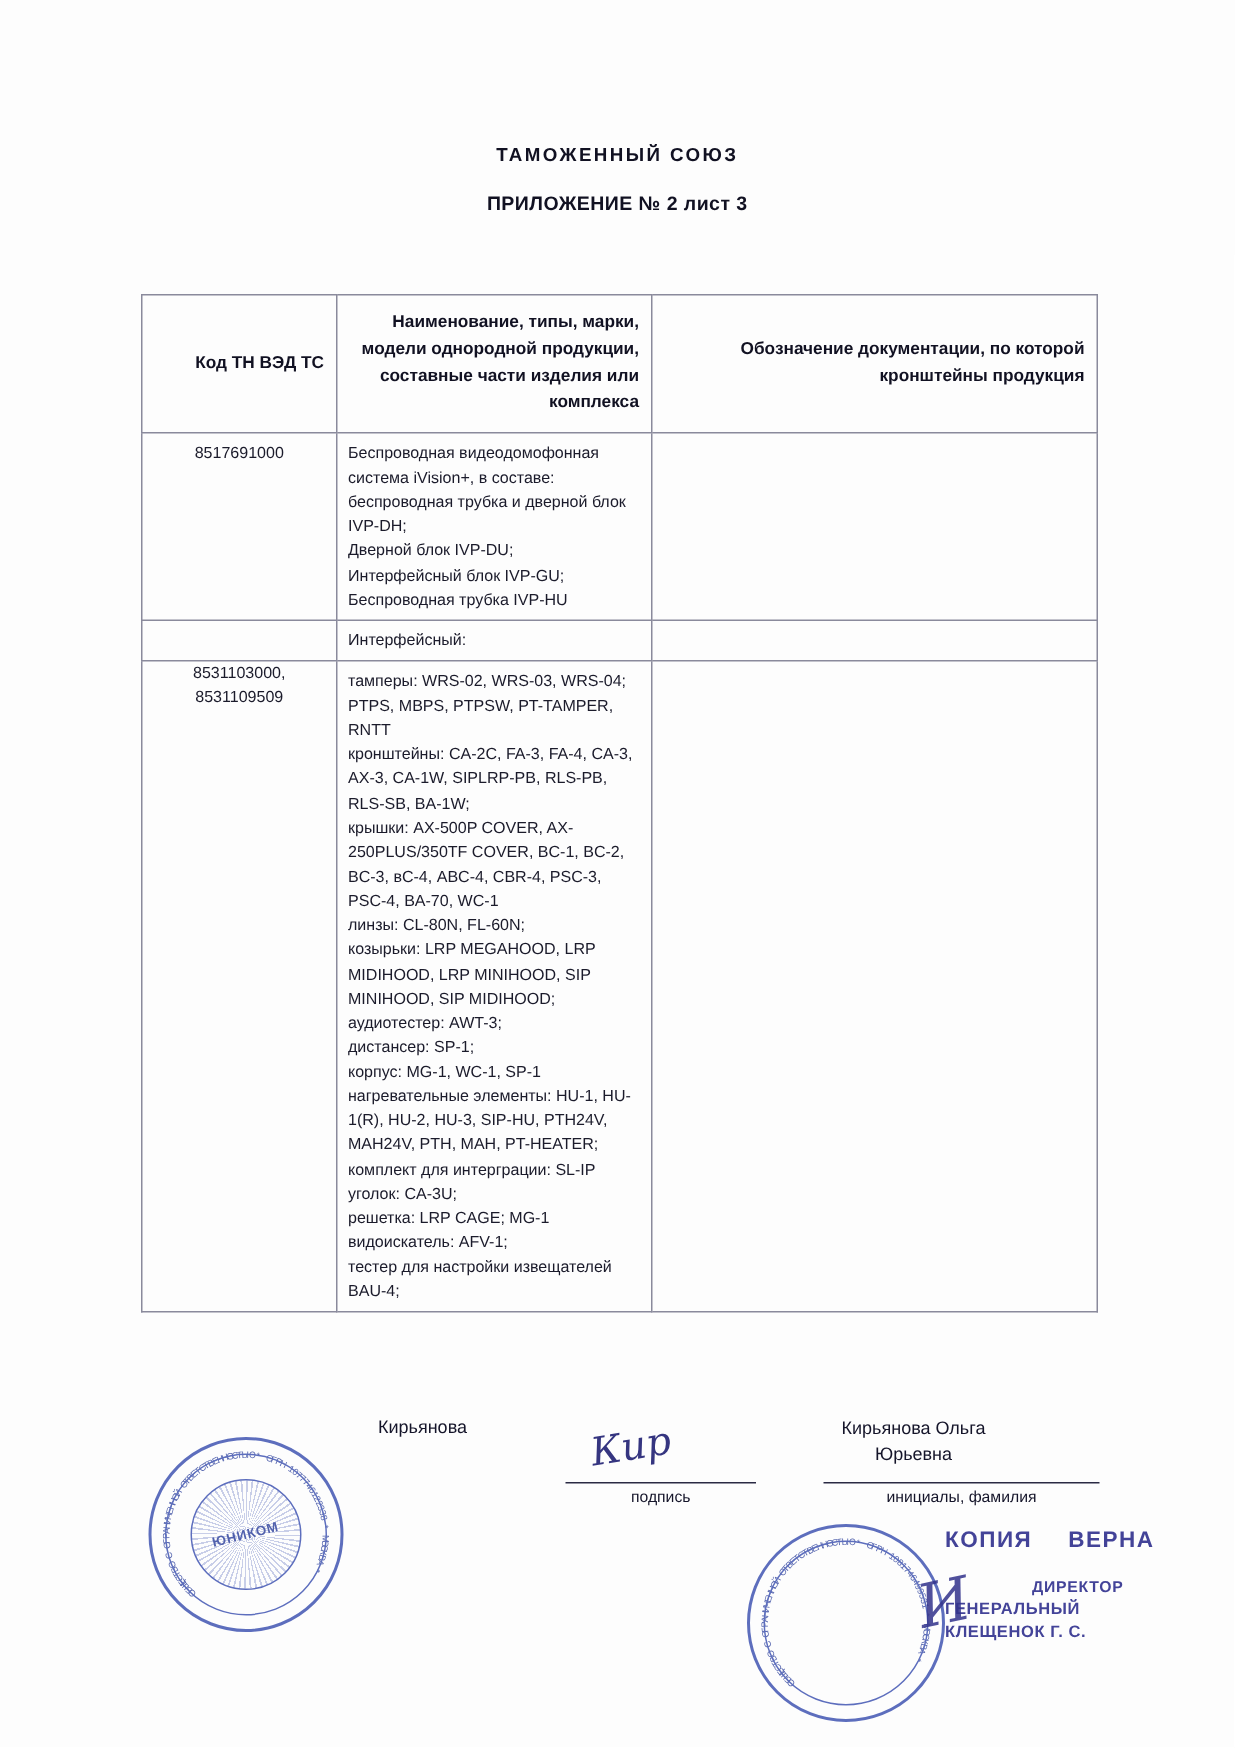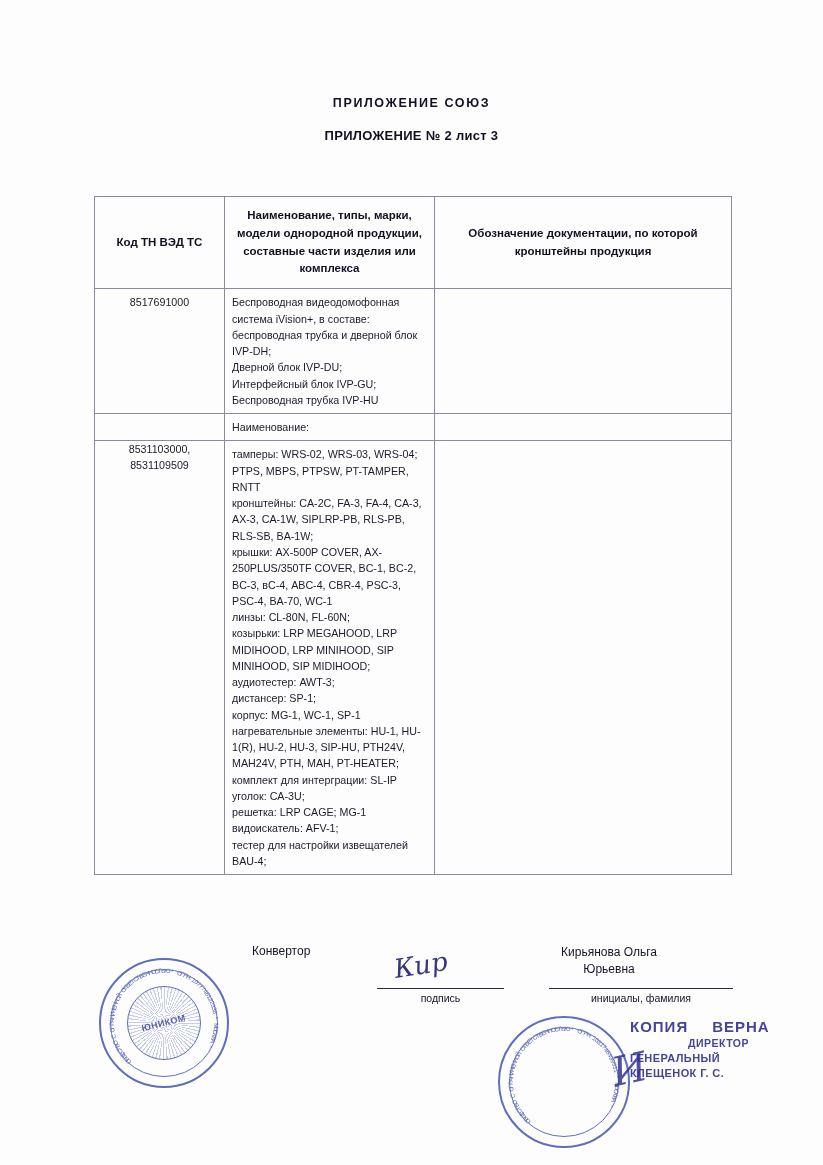--- a/index.html
+++ b/index.html
@@ -49,21 +49,21 @@
   .tbl td, .tbl th {
     border: 1px solid #8a8a9c;
     vertical-align: top;
     padding: 5px 7px;
   }
   .col-code { width: 130px; }
   .col-name { width: 210px; }
   .col-doc  { width: 297px; }
 
   .tbl thead th {
-    text-align: center;
+    text-align: right;
     vertical-align: middle;
     font-size: 11.5px;
     font-weight: bold;
     line-height: 1.55;
     padding: 10px 8px;
     color: #111122;
   }
   .cell-text {
     font-size: 10.7px;
     line-height: 1.52;
@@ -236,21 +236,21 @@
     display: flex;
     gap: 24px;
     font-size: 15px;
     letter-spacing: 1px;
     padding-left: 30px;
   }
   .copy-row2 {
     font-size: 10.5px;
     letter-spacing: .5px;
     padding-left: 88px;
-    margin-top: 2px;
+    margin-top: 17px;
   }
   .copy-row3 {
     font-size: 11px;
     letter-spacing: .4px;
     margin-top: 3px;
   }
   .scribble {
     position: absolute;
     left: 612px;
     top: 1046px;
@@ -261,21 +261,21 @@
     transform: rotate(-12deg);
     opacity: .85;
   }
 </style>
 </head>
 <body>
 
 <div class="page">
 
   <div class="header">
-    <div class="hdr-line hdr-1">ПРИЛОЖЕНИЕ СОЮЗ</div>
+    <div class="hdr-line hdr-1">ТАМОЖЕННЫЙ СОЮЗ</div>
     <div class="hdr-line hdr-2">ПРИЛОЖЕНИЕ № 2 лист 3</div>
   </div>
 
   <table class="tbl">
     <colgroup>
       <col class="col-code">
         <col class="col-name">
         <col class="col-doc">
     </colgroup>
     <thead>
@@ -290,21 +290,21 @@
         <td class="cell-code v-mid">8517691000</td>
         <td class="cell-text">Беспроводная видеодомофонная система iVision+, в составе:
 беспроводная трубка и дверной блок IVP-DH;
 Дверной блок IVP-DU;
 Интерфейсный блок IVP-GU;
 Беспроводная трубка IVP-HU</td>
         <td class="cell-text"></td>
       </tr>
       <tr>
         <td class="cell-code"></td>
-        <td class="cell-text">Наименование:</td>
+        <td class="cell-text">Интерфейсный:</td>
         <td class="cell-text"></td>
       </tr>
       <tr class="row-tall">
         <td class="cell-code v-mid">8531103000,
 8531109509</td>
         <td class="cell-text">тамперы: WRS-02, WRS-03, WRS-04; PTPS, MBPS, PTPSW, PT-TAMPER, RNTT
 кронштейны: CA-2C, FA-3, FA-4, CA-3, AX-3, CA-1W, SIPLRP-PB, RLS-PB, RLS-SB, BA-1W;
 крышки: AX-500P COVER, AX-250PLUS/350TF COVER, BC-1, BC-2, BC-3, вС-4, ABC-4, CBR-4, PSC-3, PSC-4, BA-70, WC-1
 линзы: CL-80N, FL-60N;
 козырьки: LRP MEGAHOOD, LRP MIDIHOOD, LRP MINIHOOD, SIP MINIHOOD, SIP MIDIHOOD;
@@ -316,21 +316,21 @@
 уголок: CA-3U;
 решетка: LRP CAGE; MG-1
 видоискатель: AFV-1;
 тестер для настройки извещателей BAU-4;</td>
         <td class="cell-text"></td>
       </tr>
     </tbody>
   </table>
 
   <div class="sig">
-    <div class="sig-label sig-applicant">Конвертор</div>
+    <div class="sig-label sig-applicant">Кирьянова</div>
     <div class="sig-name" style="white-space: pre-line;">Кирьянова Ольга
 Юрьевна</div>
     <div class="hand-sig">Кир</div>
     <div class="sig-rule rule-1"></div>
     <div class="sig-rule rule-2"></div>
     <div class="sig-sub sub-1">подпись</div>
     <div class="sig-sub sub-2">инициалы, фамилия</div>
   </div>
 
   <div class="stamp-round stamp-1">

